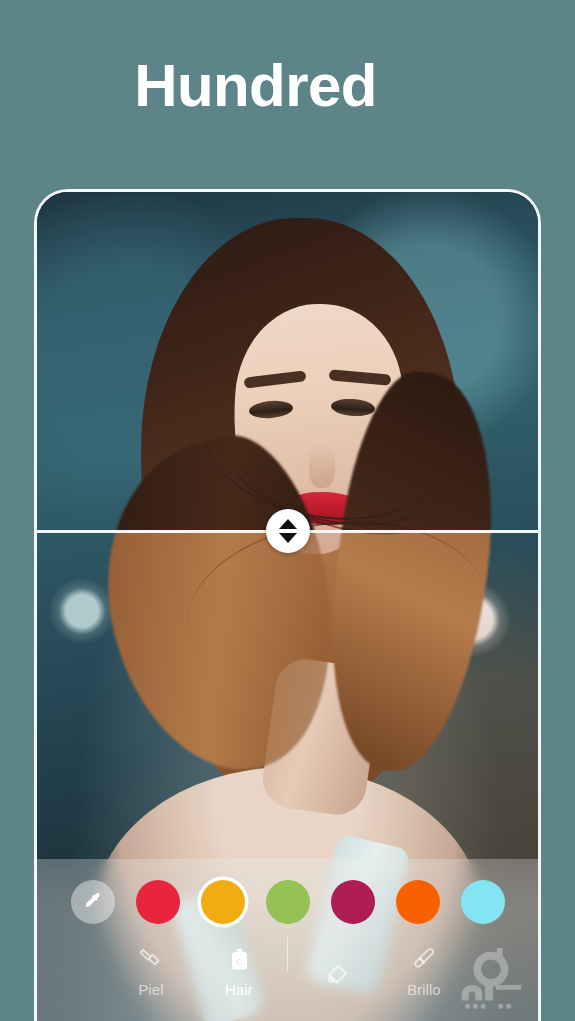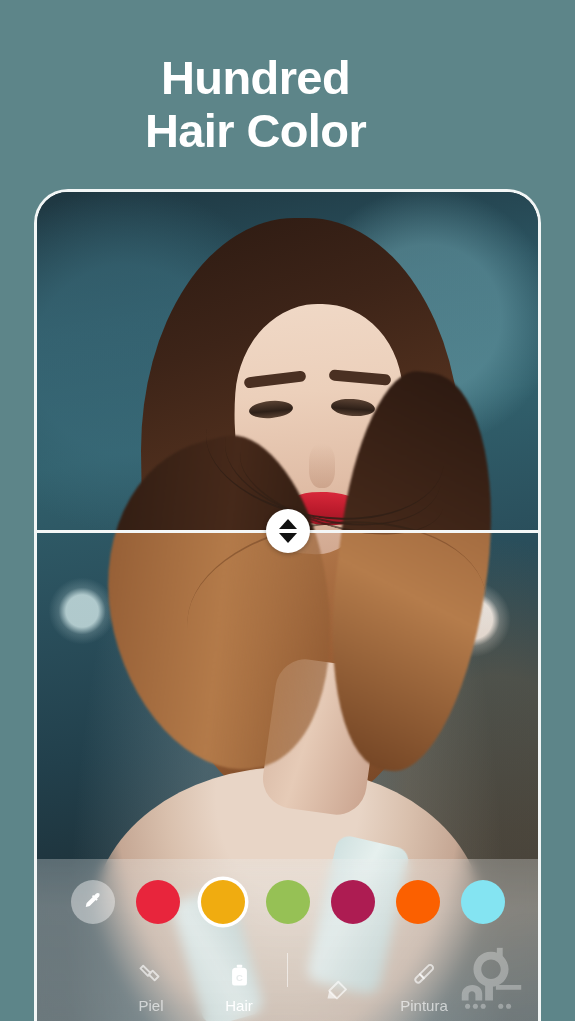--- a/index.html
+++ b/index.html
@@ -7,21 +7,21 @@
     width:575px; height:1021px;
     overflow:hidden;
     font-family:"Liberation Sans", sans-serif;
   }
   body { background:#5d8589; position:relative; }
 
   
   .headline {
     position:absolute; top:52px; left:0; width:511px;
     text-align:center; color:#ffffff;
-    font-size:47px; font-weight:bold; line-height:1.12;
+    font-size:60px; font-weight:bold; line-height:1.12;
     letter-spacing:-0.6px;
   }
   .headline .l2 { display:block; }
 
   
   .phone {
     position:absolute; left:34px; top:189px;
     width:507px; height:832px;
     border-radius:34px 34px 0 0;
     border:3px solid #f2f6f6;
@@ -197,21 +197,21 @@
     display:flex; align-items:center; justify-content:center; gap:21px;
   }
   .sw { width:44px; height:44px; border-radius:50%; flex:0 0 auto; position:relative; }
   .sw.picker {
     background:rgba(255,255,255,0.42);
     display:flex; align-items:center; justify-content:center;
   }
   .sw.selected { box-shadow:0 0 0 3.5px #ffffff; }
 
   .tools {
-    position:absolute; bottom:8px; left:0; width:100%;
+    position:absolute; bottom:24px; left:0; width:100%;
     display:flex; align-items:flex-end; justify-content:center;
   }
   .tool {
     width:88px;
     display:flex; flex-direction:column; align-items:center; gap:9px;
     color:rgba(255,255,255,0.62);
   }
   .tool.active { color:#ffffff; }
   .tool .lbl { font-size:15px; line-height:1; white-space:nowrap; }
   .tool .ico { height:30px; display:flex; align-items:flex-end; }
@@ -223,21 +223,20 @@
   .watermark {
     position:absolute; right:8px; bottom:4px;
     width:78px; height:74px; opacity:0.30; z-index:12;
   }
 </style>
 </head>
 <body style="background: rgb(93, 133, 137);">
 
 <div class="headline">
   <span class="l1">Hundred</span>
-  <span class="l2">Hair Color</span>
 </div>
 
 <div class="phone">
   <div class="screen">
 
     <div class="half half-top">
       <div class="photo dark">
         <div class="bg"></div>
         <div class="hair-back"></div>
 
@@ -336,21 +335,21 @@
           <span class="lbl"></span>
         </div>
 
         <div class="tool">
           <span class="ico">
             <svg width="27" height="27" viewBox="0 0 24 24">
               <path d="M18.8 3.4 c1.1 1.1 1.1 2.6 0 3.6 l-7.4 7.4 -3.6 -3.6 7.4 -7.4 c1.0 -1.1 2.5 -1.1 3.6 0 z" fill="none" stroke="currentColor" stroke-width="1.7" stroke-linejoin="round"></path>
               <path d="M7.8 10.8 L11.4 14.4 L8.2 17.6 a2.6 2.6 0 0 1 -3.6 0 a2.6 2.6 0 0 1 0 -3.6 z" fill="none" stroke="currentColor" stroke-width="1.7" stroke-linejoin="round"></path>
             </svg>
           </span>
-          <span class="lbl">Pintura</span>
+          <span class="lbl">Brillo</span>
         </div>
 
       </div>
 
       <div class="watermark">
         <svg viewBox="0 0 80 74" width="78" height="74">
           <path d="M40 8 c-10 0 -18 8 -18 18 c0 10 8 18 18 18 c10 0 18 -8 18 -18 c0 -10 -8 -18 -18 -18 z
                    m0 8 c5.5 0 10 4.5 10 10 c0 5.5 -4.5 10 -10 10 c-5.5 0 -10 -4.5 -10 -10 c0 -5.5 4.5 -10 10 -10 z" fill="#ffffff"></path>
           <path d="M46 4 h6 v10 h-6 z" fill="#ffffff"></path>
           <path d="M10 52 c0 -6 5 -10 11 -10 c6 0 10 4 10 9 v7 h-7 v-6 c0 -2 -1.5 -3.5 -3.5 -3.5

